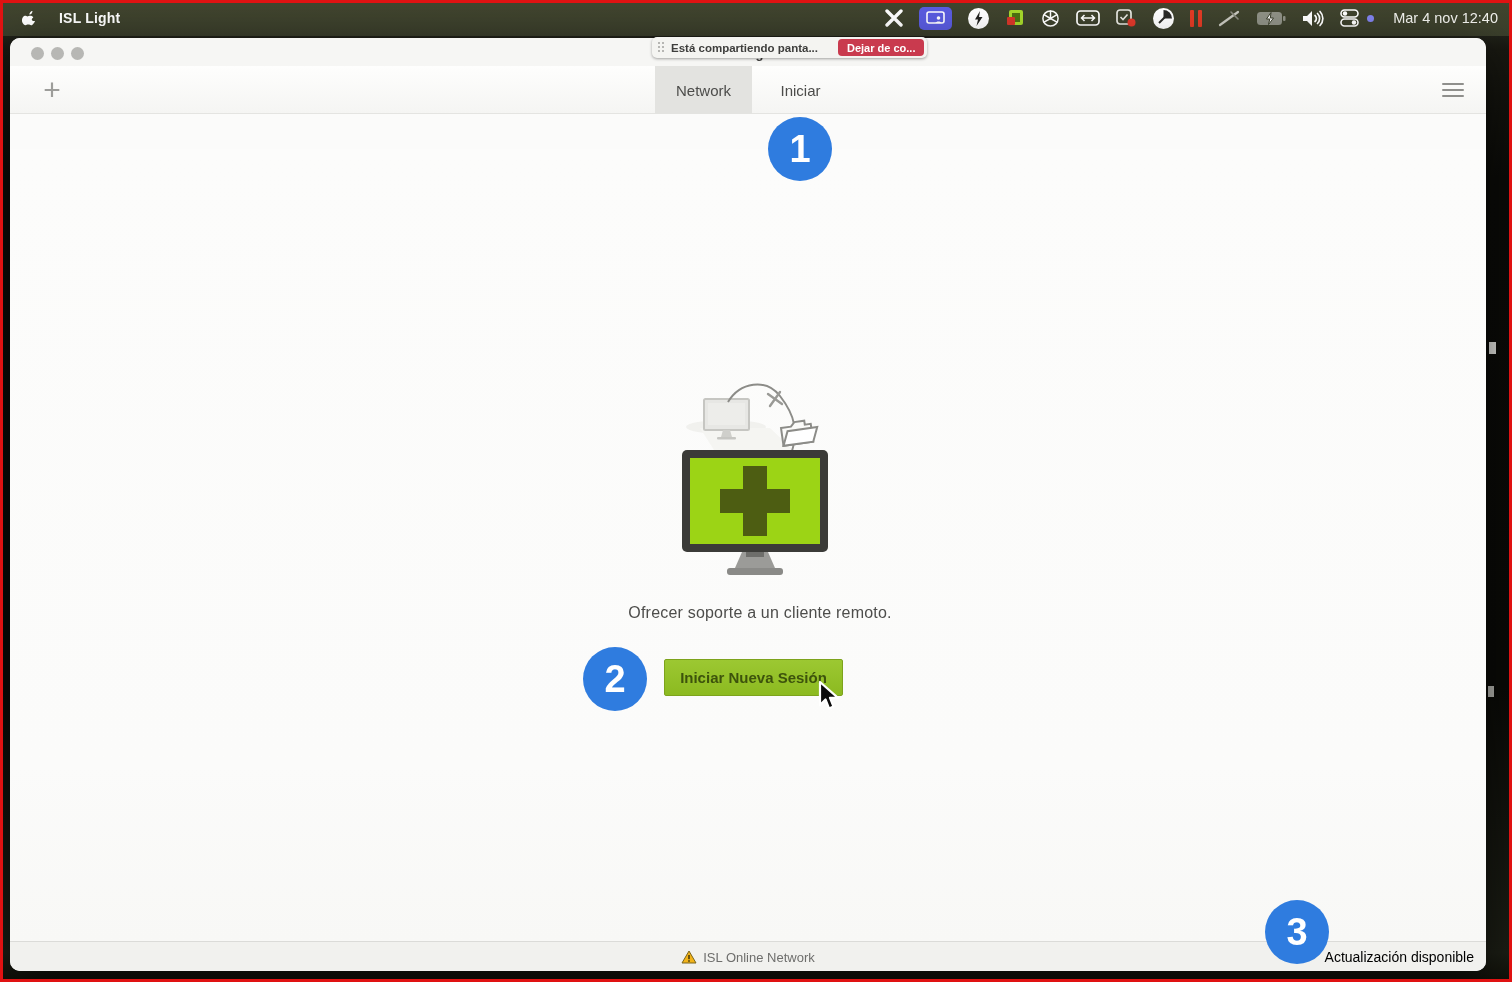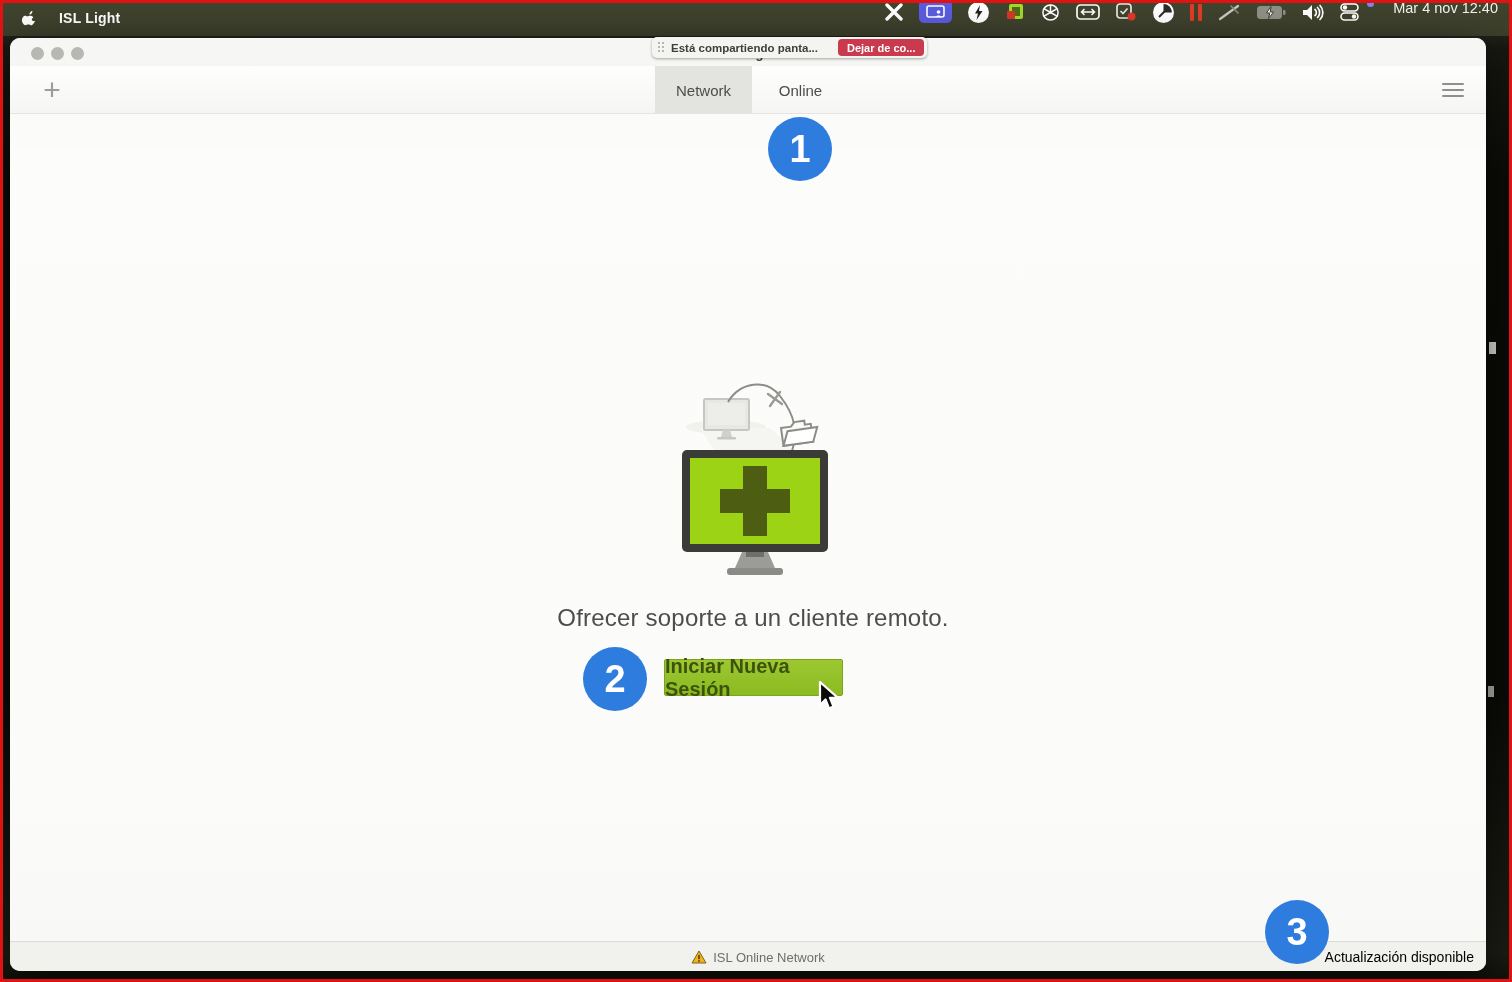--- a/index.html
+++ b/index.html
@@ -11,21 +11,21 @@
   }
   
   .frame { position:absolute; inset:0; border:3px solid #e01212; z-index:100; pointer-events:none; }
 
   
   .menubar { position:absolute; left:0; top:0; width:1512px; height:36px;
     background:linear-gradient(180deg,#42462f,#3a3e2b); display:flex; align-items:center; z-index:5; }
   .menubar .apple { width:17px; height:17px; margin-left:22px; position:relative; }
   .menubar .apple svg { display:block; }
   .menubar .appname { color:#fff; font-weight:bold; font-size:14px; margin-left:20px; letter-spacing:.2px; }
-  .mb-right { position:absolute; right:14px; top:0; height:36px; display:flex; align-items:flex-start; gap:15px; }
+  .mb-right { position:absolute; right:14px; top:0; height:36px; display:flex; align-items:center; gap:15px; }
   .mb-ic { display:flex; align-items:center; justify-content:center; height:24px; }
   .mb-clock { color:#f2f2ee; font-size:14.5px; white-space:nowrap; margin-left:4px; }
   .share-active { width:33px; height:23px; background:#5a5ce0; border-radius:5px; display:flex; align-items:center; justify-content:center; }
   .pause-bars { display:flex; gap:4px; }
   .pause-bars i { display:block; width:4px; height:17px; background:#e33b25; border-radius:1px; }
   .blue-dot { width:7px; height:7px; border-radius:50%; background:#8183ef; margin-left:-8px; }
 
   
   .pill { position:absolute; left:652px; top:37px; height:21px; background:#f4f4f1; border-radius:5px;
     display:flex; align-items:center; padding:0 3px 0 6px; z-index:50; box-shadow:0 1px 3px rgba(0,0,0,.35); }
@@ -55,30 +55,30 @@
 
   .banner { position:absolute; left:0; top:77px; width:100%; height:34px; background:#f8ec6c;
     display:flex; align-items:center; }
   .banner-text { font-size:13px; color:#7c7a60; margin-left:28px; }
   .banner-close { position:absolute; right:14px; top:0; height:34px; width:26px; display:flex; align-items:center; justify-content:center;
     font-size:17px; color:#93917b; }
 
   .content { position:absolute; left:0; top:111px; width:100%; height:792px;
     background:linear-gradient(180deg,#fcfcfb 0%,#fbfbfa 78%,#f8f8f6 100%); }
   .illustration { position:absolute; left:660px; top:231px; }
-  .headline { position:absolute; left:0; width:100%; top:455px; text-align:center;
-    font-size:24px; color:#4d4d4b; letter-spacing:.2px; padding-left:10px; }
+  .headline { position:absolute; left:7px; width:100%; top:455px; text-align:center;
+    font-size:16px; color:#4d4d4b; letter-spacing:.2px; padding-left:10px; }
   .cta-btn { position:absolute; left:654px; top:510px; width:179px; height:37px;
     background:linear-gradient(180deg,#9cc832,#8cba20); border:1px solid #7da31c; border-radius:2px;
-    color:#3d530c; font-size:20px; font-weight:bold; display:flex; align-items:center; justify-content:center; }
+    color:#3d530c; font-size:15px; font-weight:bold; display:flex; align-items:center; justify-content:center; }
 
   .footer { position:absolute; left:0; bottom:0; width:100%; height:30px; background:#f1f1ee;
     border-top:1px solid #dbdbd8; }
   .footer-status { position:absolute; left:0; width:100%; top:0; height:30px; display:flex; align-items:center; justify-content:center;
-    gap:6px; font-size:13px; color:#6e6e6c;margin-left:10px; }
+    gap:6px; font-size:13px; color:#6e6e6c; }
   .update-link { position:absolute; right:12px; top:0; height:30px; display:flex; align-items:center;
     font-size:14px; color:#000000; }
 
   
   .ann { position:absolute; width:64px; height:64px; border-radius:50%; background:#2f7cdf;
     color:#fff; font-size:38px; font-weight:bold; display:flex; align-items:center; justify-content:center;
     z-index:60; font-family:"Liberation Sans",sans-serif; }
   .ann1 { left:768px; top:117px; }
   .ann2 { left:583px; top:647px; }
   .ann3 { left:1265px; top:900px; }
@@ -214,21 +214,21 @@
     <span class="tl" style="left:21px"></span>
     <span class="tl" style="left:41px"></span>
     <span class="tl" style="left:61px"></span>
     <div class="win-title">ISL Light</div>
   </div>
 
   <div class="toolbar">
     <div class="add-btn">+</div>
     <div class="tabs">
       <div class="tab active">Network</div>
-      <div class="tab">Online</div>
+      <div class="tab">Iniciar</div>
     </div>
     <div class="hamburger">
         <i></i>
         <i></i>
         <i></i>
       </div>
   </div>
 
 
   <div class="content">

